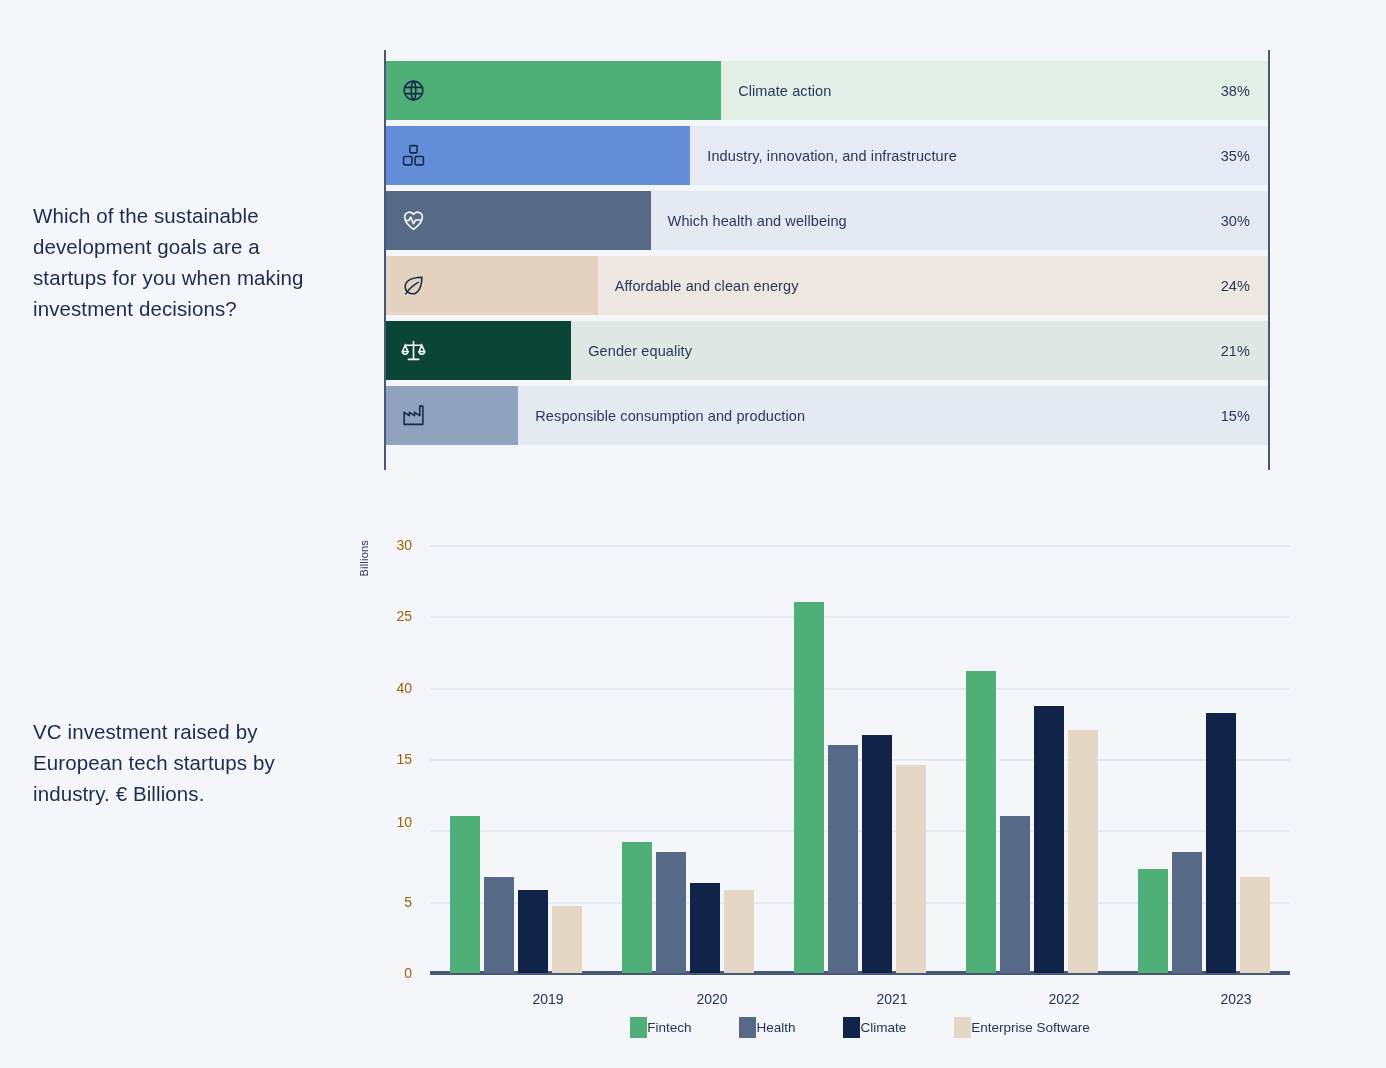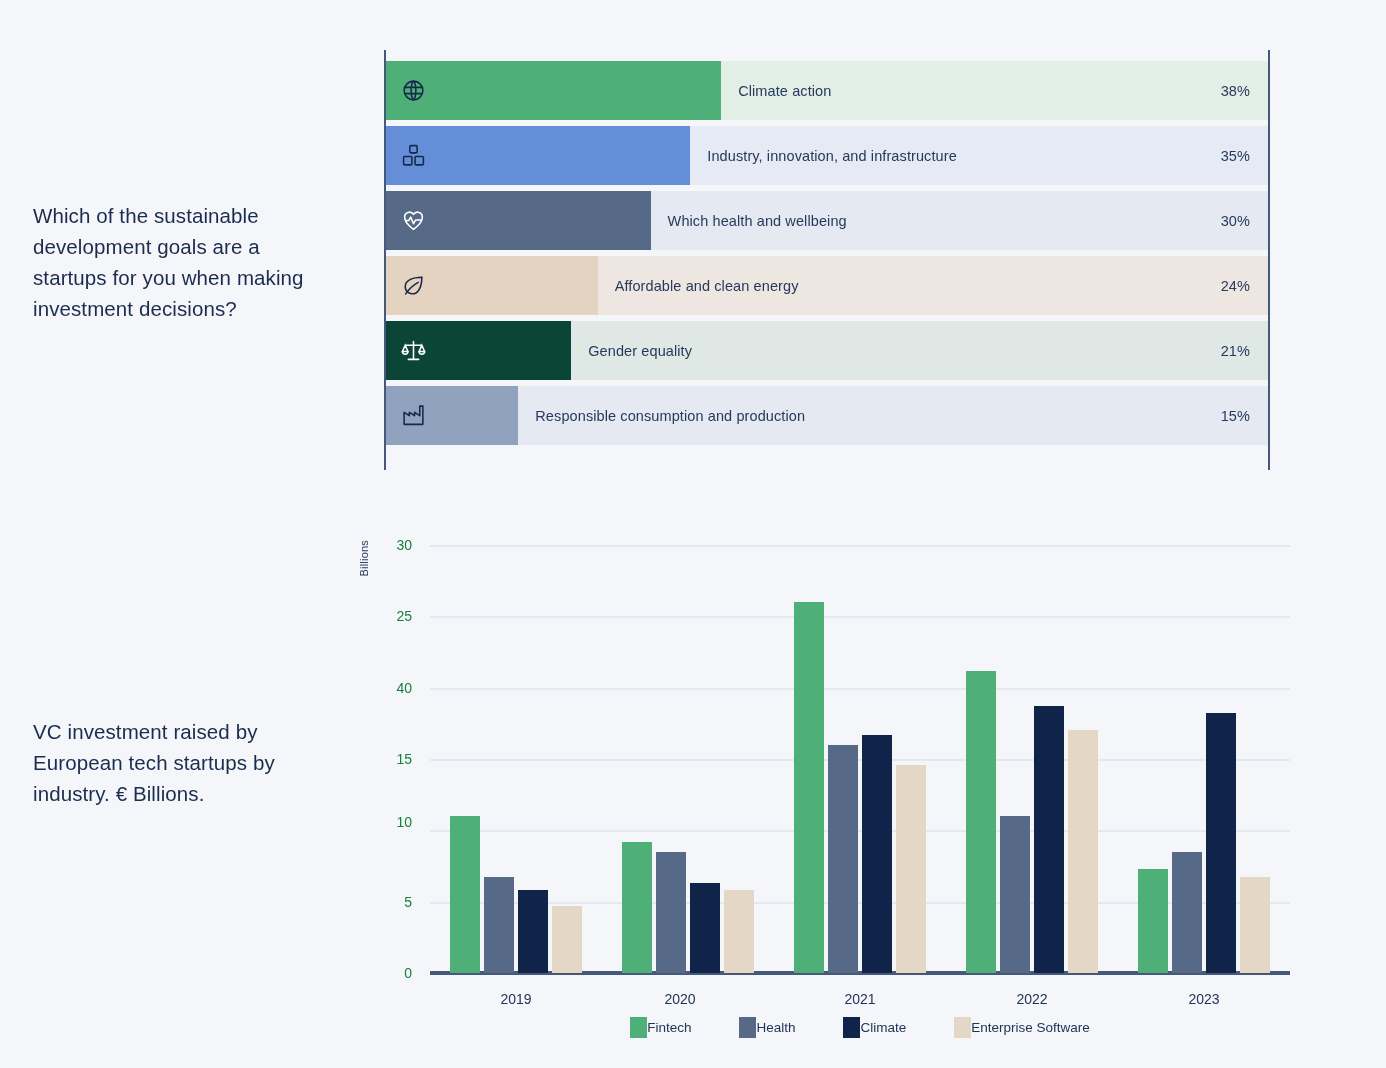--- a/index.html
+++ b/index.html
@@ -119,21 +119,21 @@
     width: 860px;
     height: 4px;
     bottom: -2px;
     background: #46597a;
   }
   .vc-tick {
     position: absolute;
     right: 862px;
     transform: translateY(-50%);
     font-size: 14px;
-    color: #15803d;
+    color: #a16207;
     width: 40px;
     text-align: right;
     padding-right: 16px;
   }
   .vc-group {
     position: absolute;
     bottom: 0;
     height: 100%;
     display: flex;
     align-items: flex-end;
@@ -141,20 +141,21 @@
     gap: 4px;
   }
   .vc-bar { width: 30px; }
   .vc-xlabel {
     position: absolute;
     top: 446px;
     font-size: 14px;
     color: #243456;
     text-align: center;
     transform: translateX(-50%);
+    margin-left: 32px;
   }
   .vc-legend {
     position: absolute;
     top: 482px;
     left: 80px;
     width: 860px;
     display: flex;
     justify-content: center;
     gap: 48px;
     align-items: center;

